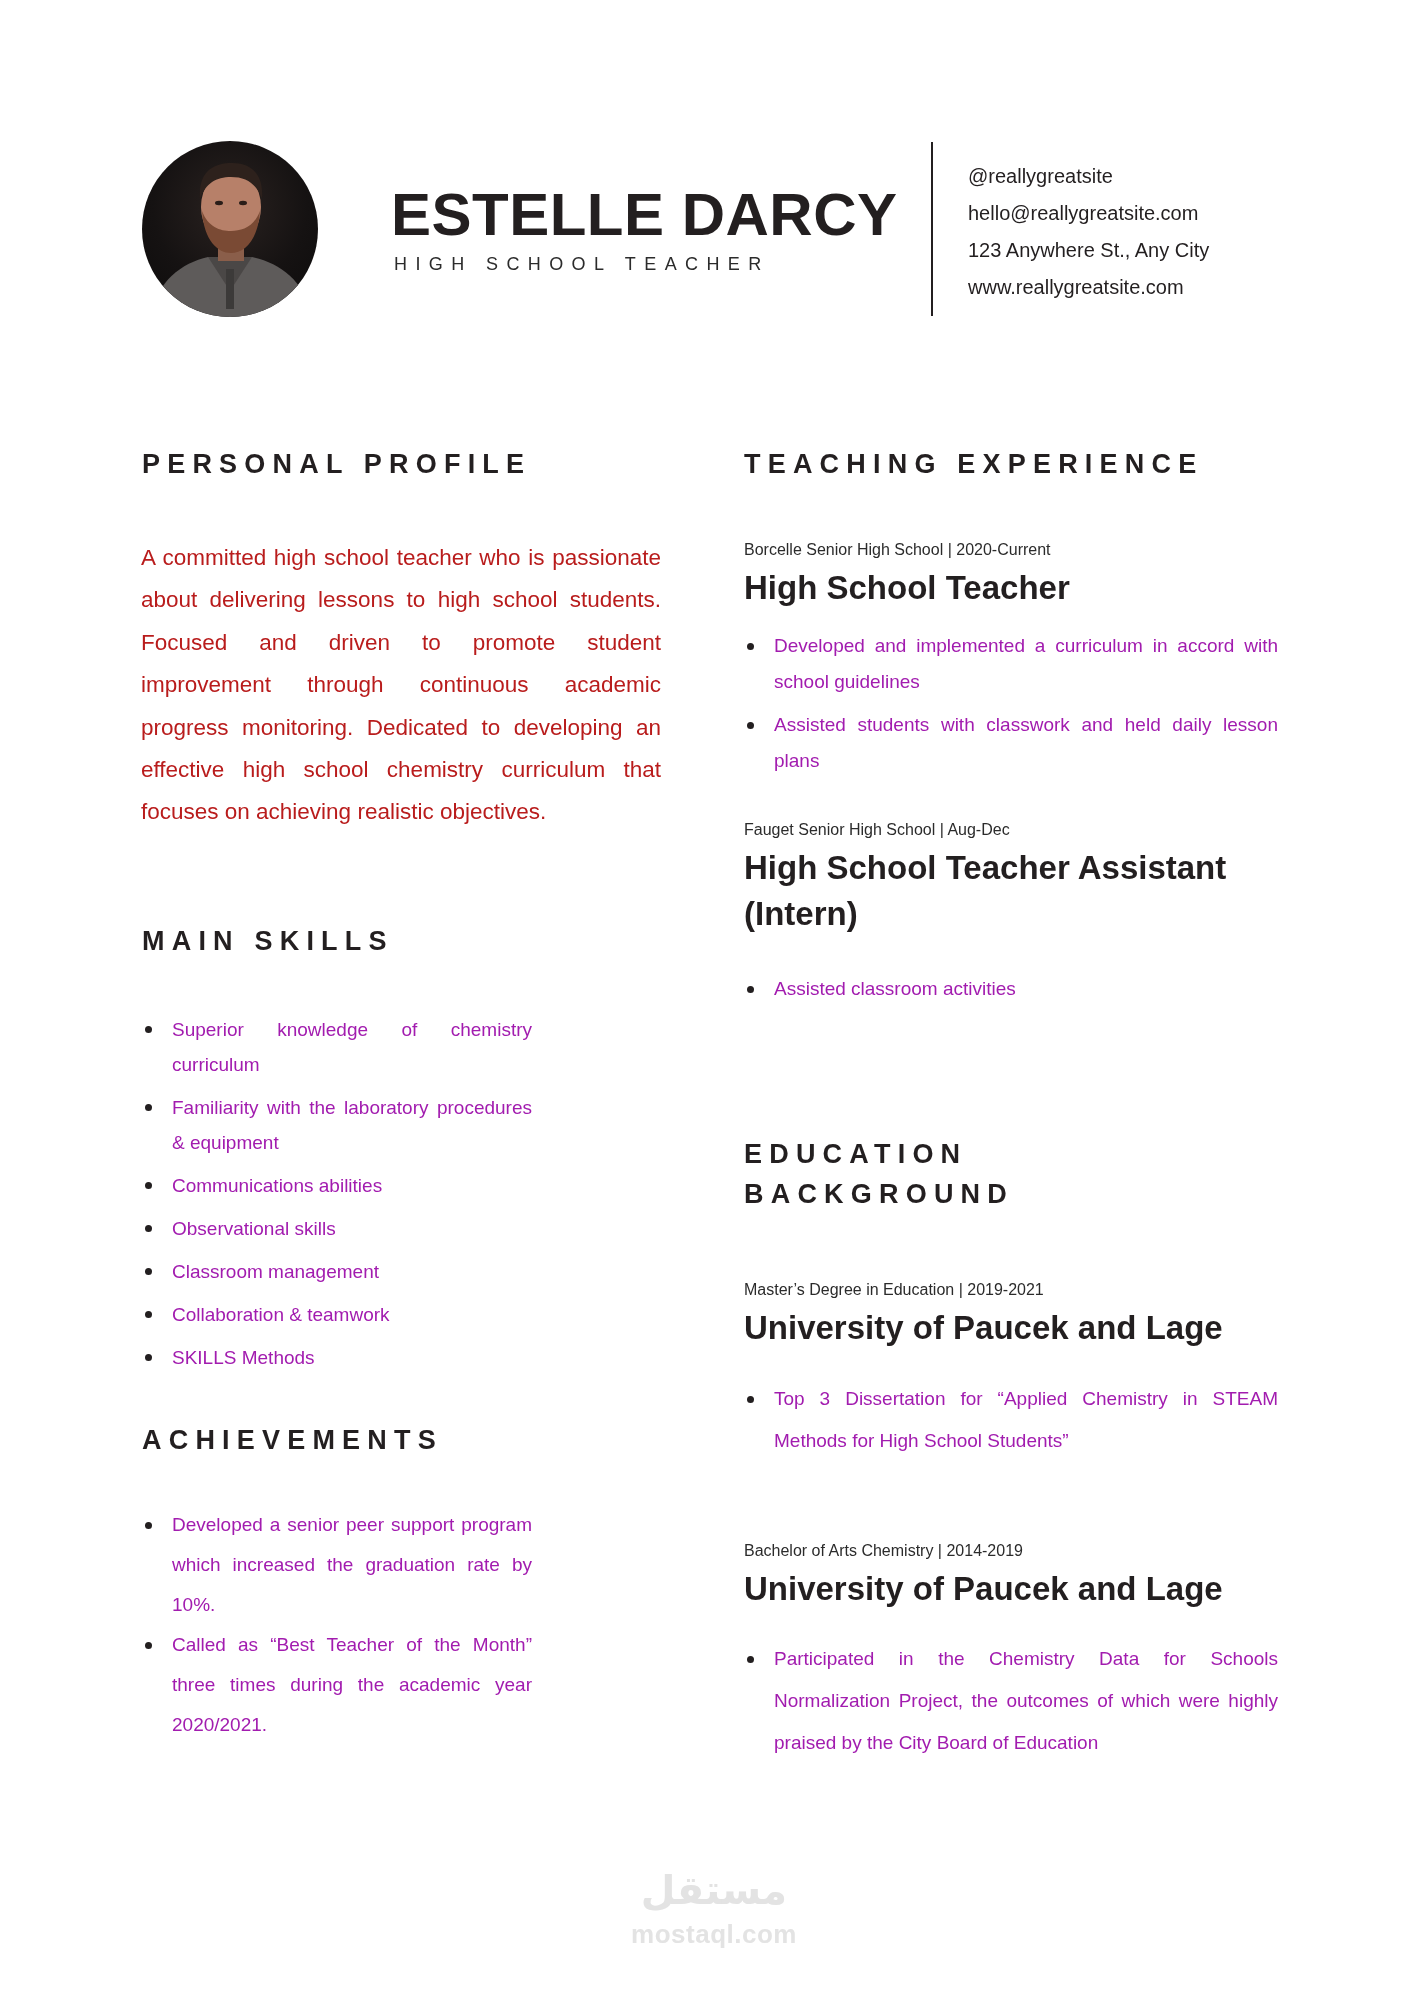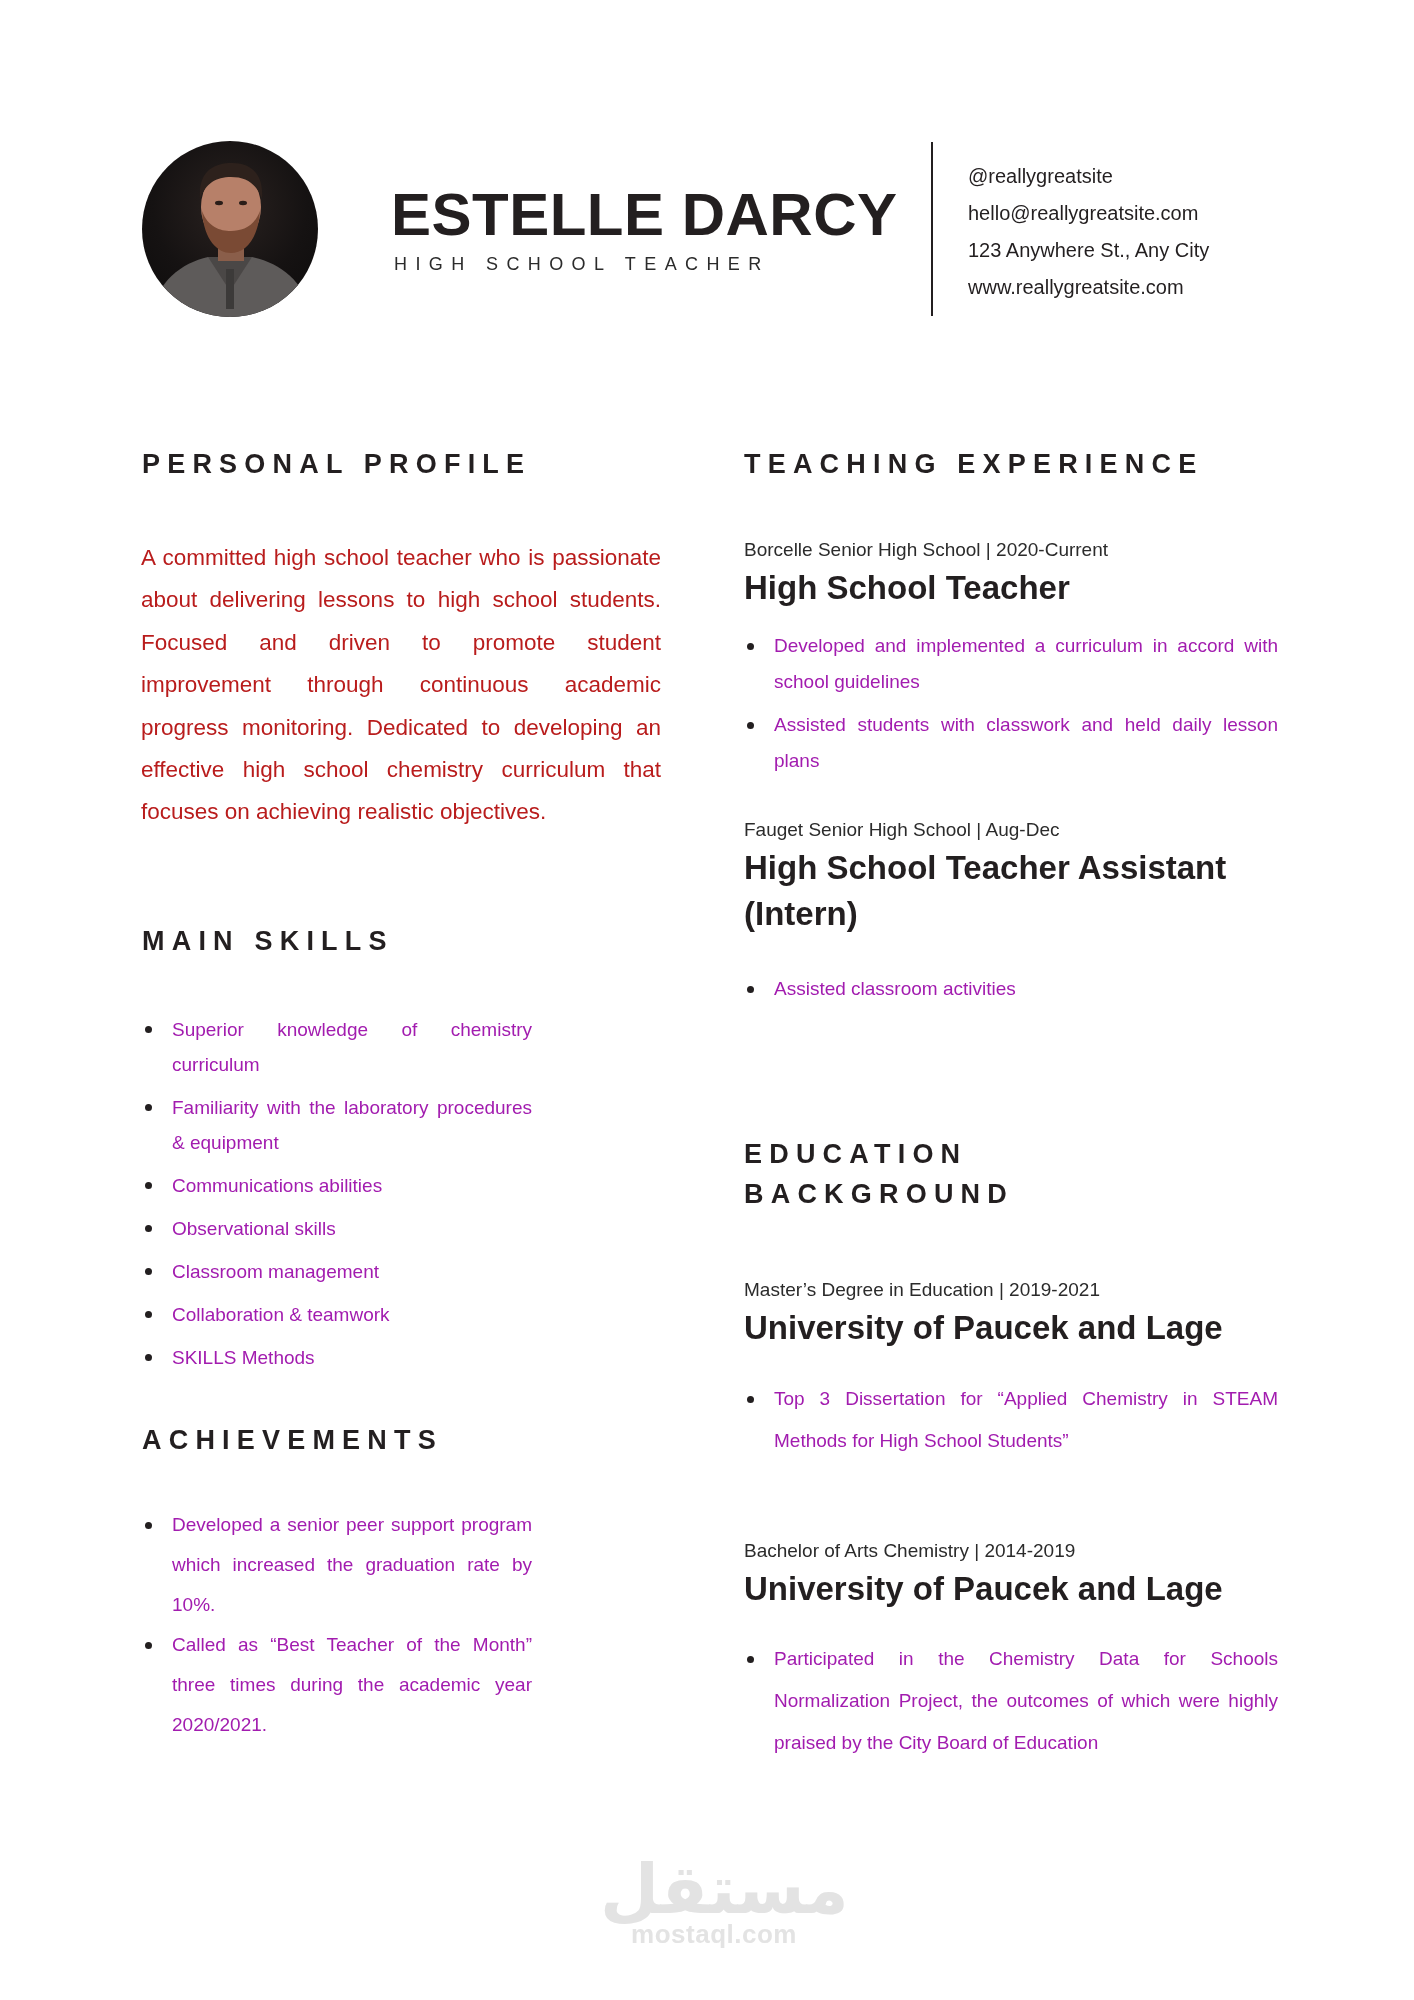--- a/index.html
+++ b/index.html
@@ -28,26 +28,26 @@
 
   .skills li { line-height:35px; margin-bottom:8px; }
   .skills li::before { top:14px; }
   .ach li { line-height:40px; margin-bottom:0; }
   .ach li::before { top:17px; }
   .exp li { line-height:36px; margin-bottom:7px; }
   .exp li::before { top:15px; }
   .edu li { line-height:42px; margin-bottom:0; }
   .edu li::before { top:18px; }
 
-  .meta { font-size:19px; line-height:30px; color:#2b2b2b; white-space:nowrap; }
+  .meta { font-size:16px; line-height:30px; color:#2b2b2b; white-space:nowrap; }
   .jobtitle { font-size:33px; font-weight:bold; line-height:46px; color:#231f20; }
 
   
   .wm { left:600px; top:1860px; width:228px; text-align:center; color:#e3e3e3; }
-  .wm-ar { font-size:68px; font-weight:bold; line-height:60px; font-family:"DejaVu Sans", sans-serif; }
+  .wm-ar { font-size:40px; font-weight:bold; line-height:60px; font-family:"DejaVu Sans", sans-serif; }
   .wm-en { font-size:26px; font-weight:bold; line-height:28px; letter-spacing:0.5px; }
 </style>
 </head>
 <body>
 
 <div class="abs photo">
   <svg viewBox="0 0 176 176">
 
     <path d="M10 176 C14 140 40 122 66 116 L110 116 C138 122 164 140 168 176 Z" fill="#5e5b5a"></path>
     <path d="M66 116 L88 150 L110 116 Z" fill="#4a4746"></path>

